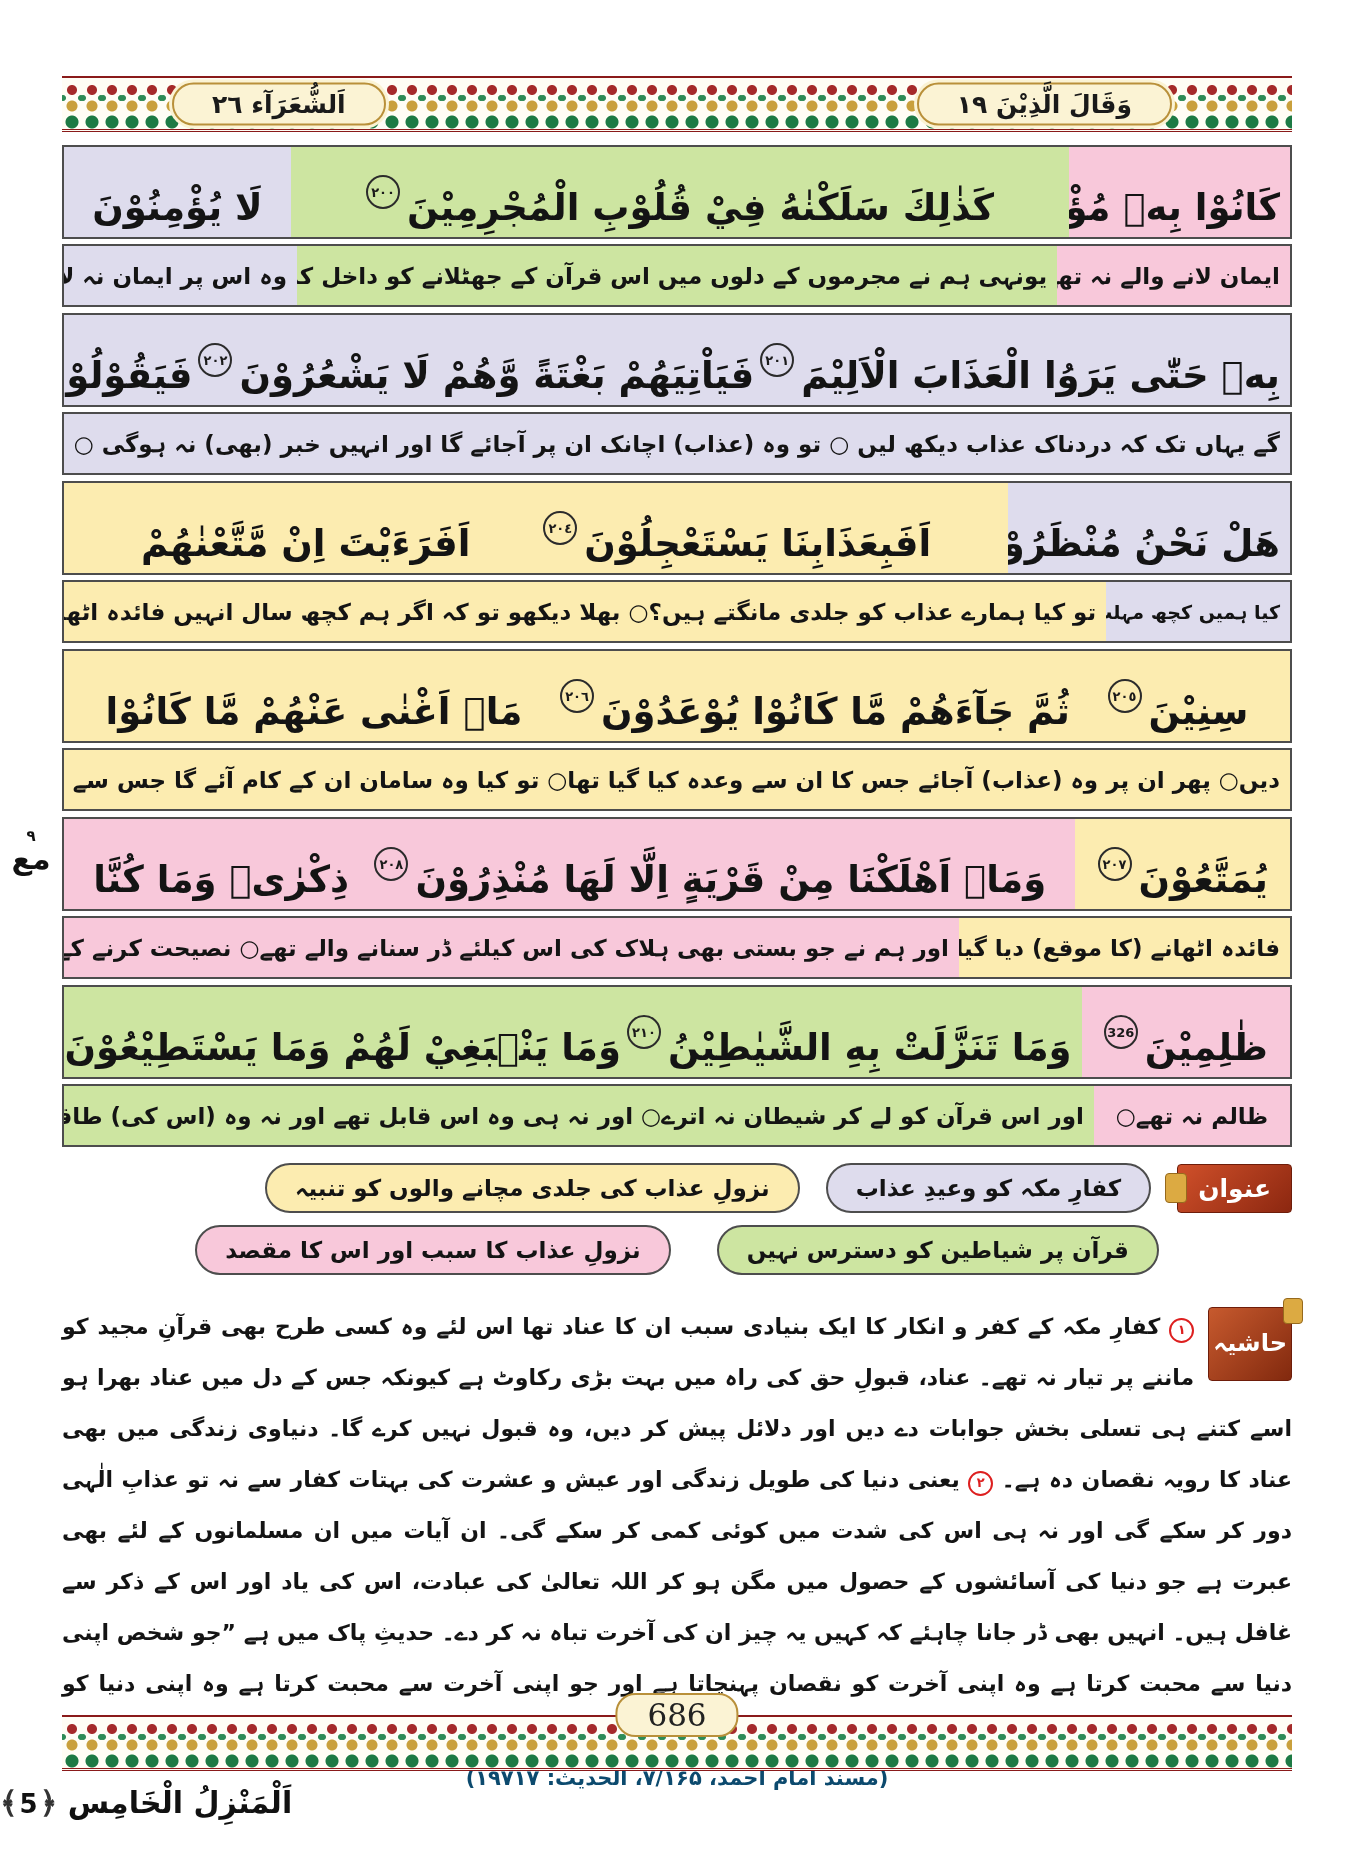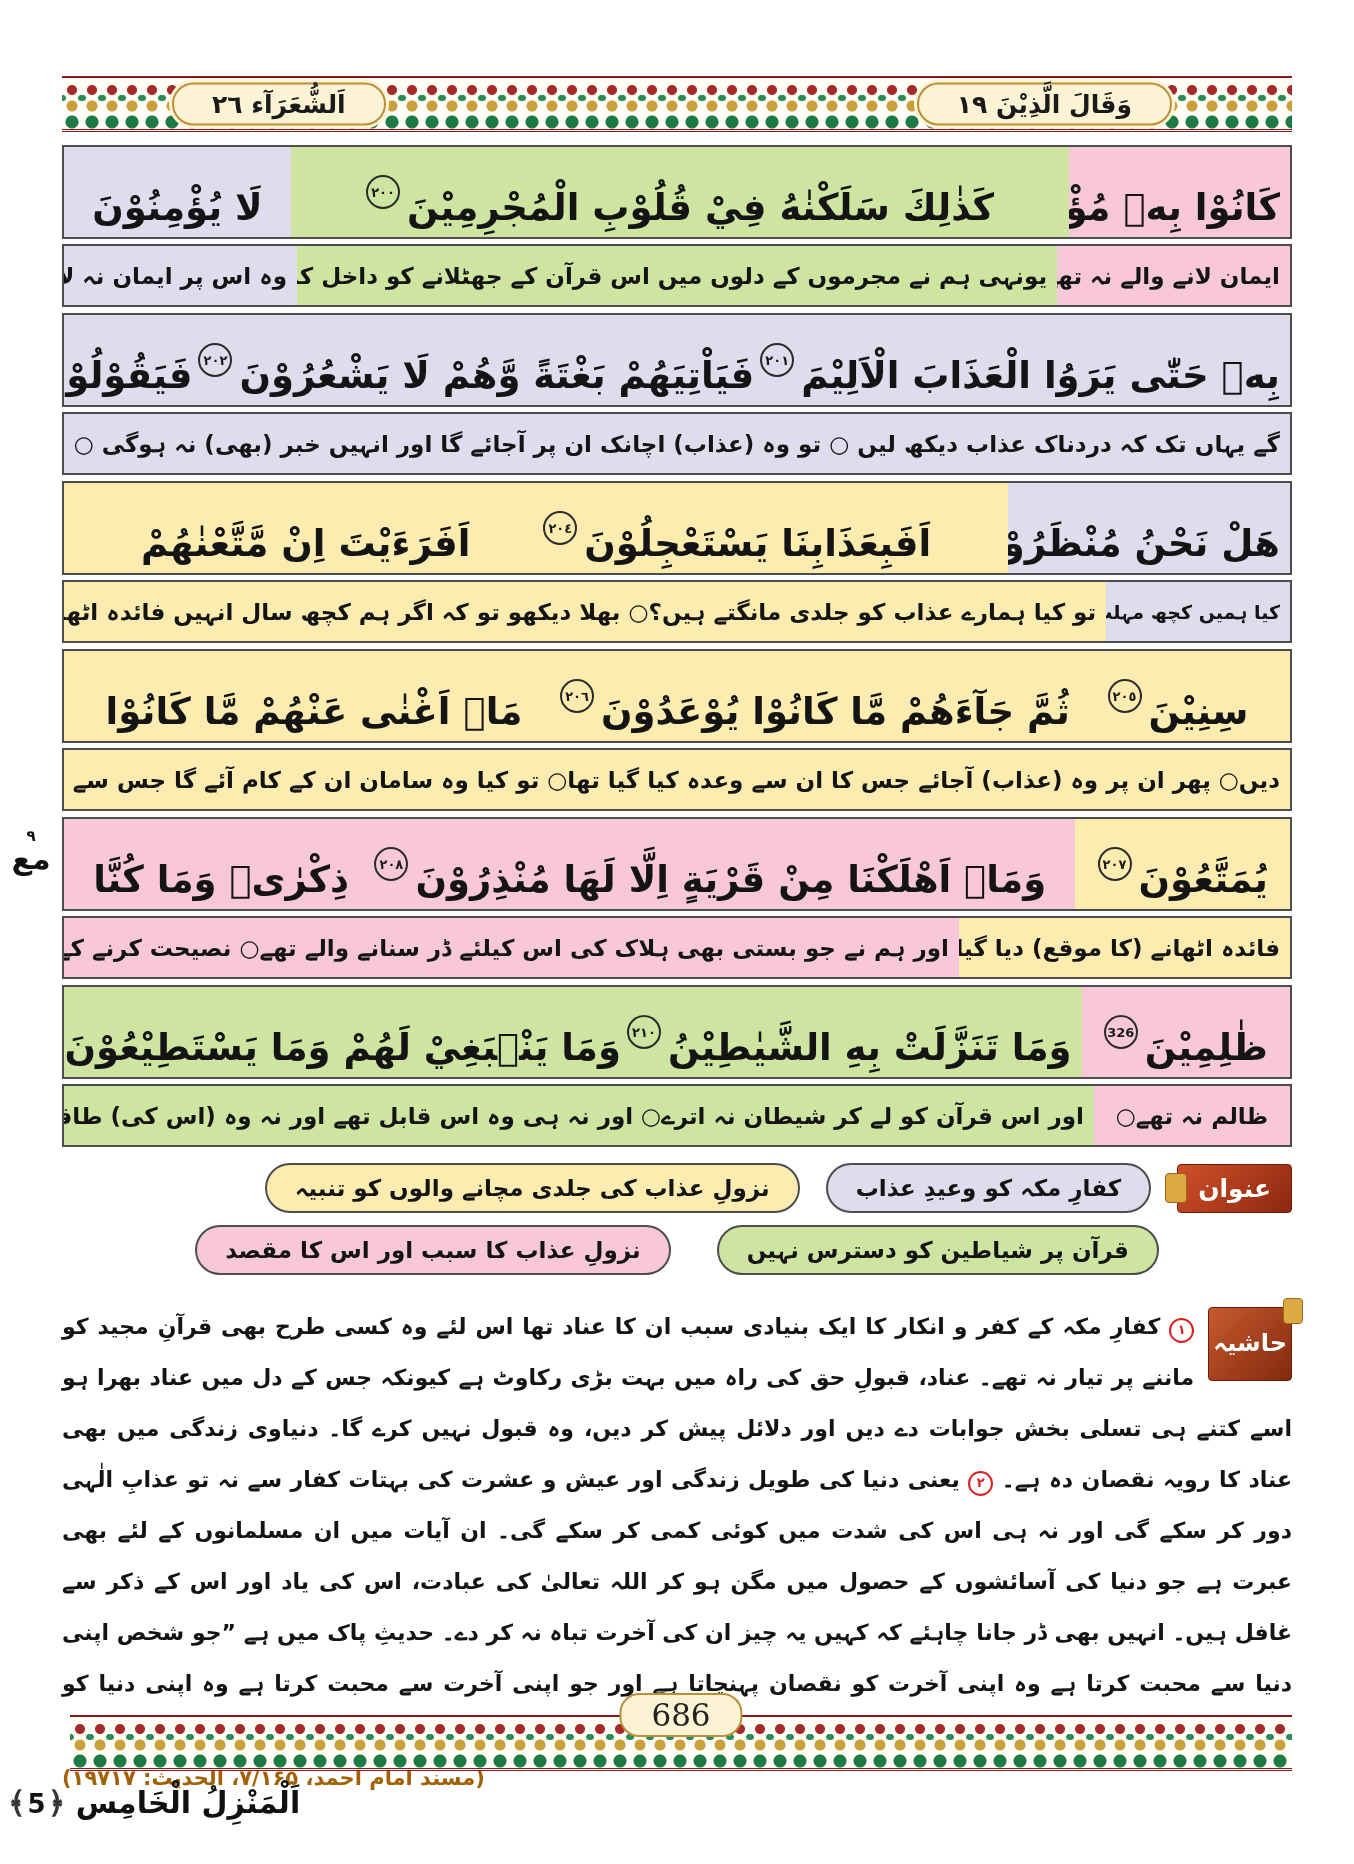--- a/index.html
+++ b/index.html
@@ -96,23 +96,23 @@
   .fn-label {
     float: right; position: relative; margin-left: 14px; margin-top: 6px;
     background: linear-gradient(135deg, #c75a2e, #82290e);
     color: #fff; font-size: 24px; font-weight: bold; padding: 8px 4px;
     border-radius: 4px; border: 1px solid #6e1d0a;
   }
   .fn-label .gold-orn2 {
     position: absolute; right: -12px; top: -10px; width: 20px; height: 26px;
     background: #dcaa42; border: 1px solid #96691c; border-radius: 4px;
   }
-  .fn-ref { direction: rtl; text-align: left; font-size: 21px; font-weight: bold; margin-top: 6px; color:#a16207; }
-  
-  .bottom-area { position: absolute; bottom: 44px; left: 8px; right: 0; }
+  .fn-ref { direction: rtl; text-align: center; font-size: 21px; font-weight: bold; margin-top: 6px; color:#0c4a6e; }
+  
+  .bottom-area { position: absolute; bottom: 44px; left: 0; right: 0; }
   .bottom-strip-wrap { position: relative; }
   .page-num-oval {
     position: absolute; left: 50%; top: -22px; transform: translateX(-50%);
     background: #fbf3d4; border: 2px solid #b9903a; border-radius: 20px;
     padding: 2px 30px; font-size: 31px; color: #222; z-index: 3;
     font-family: "DejaVu Serif", serif;
   }
   .manzil { text-align: left; margin-top: 14px; font-size: 30px; font-weight: bold; color: #111; direction: rtl; }
   .manzil .decor { color: #333; font-weight: bold; }
   .manzil .num { font-size: 26px; padding: 0 2px; }

